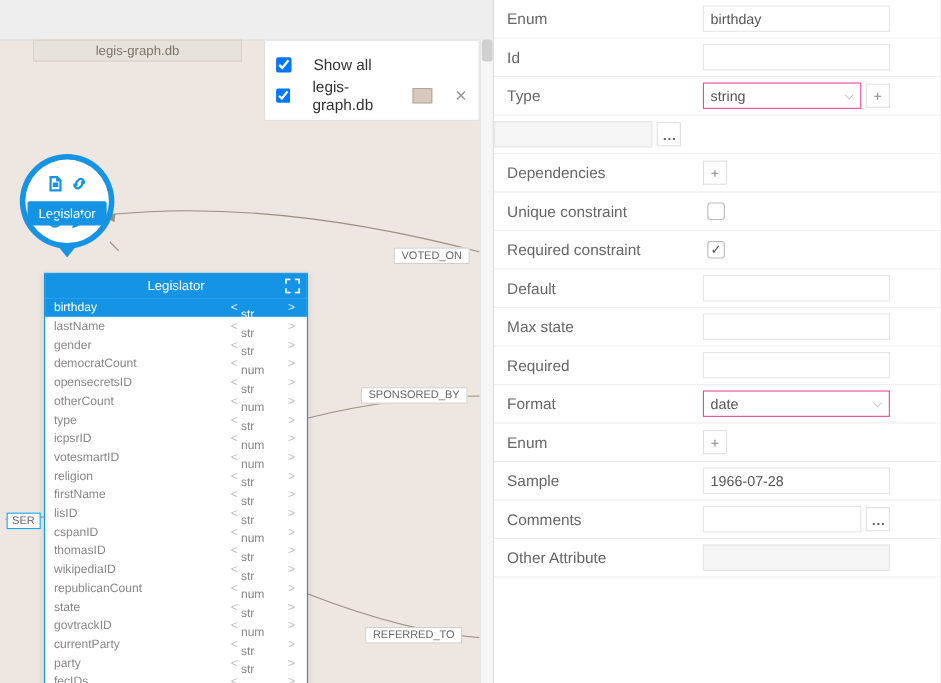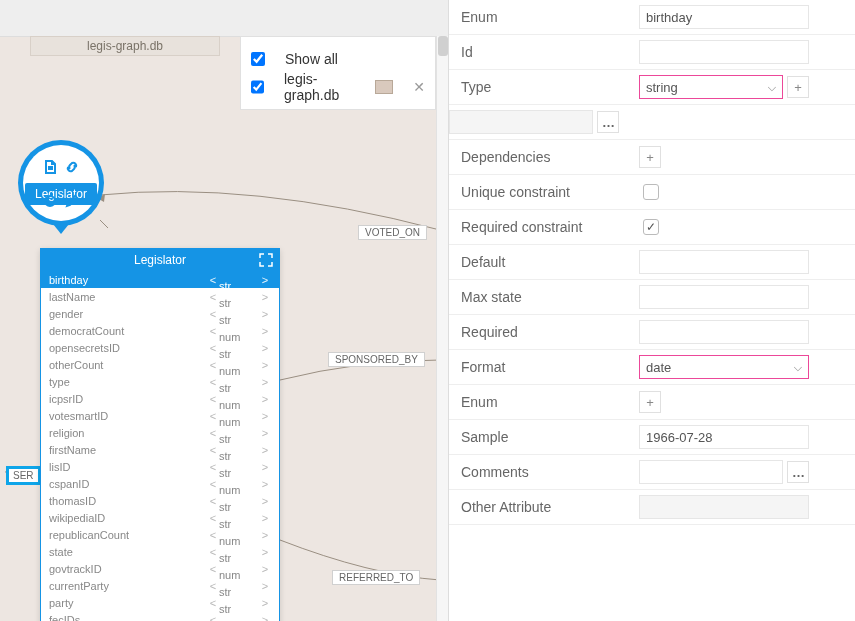--- a/index.html
+++ b/index.html
@@ -32,21 +32,21 @@
 .attr-header { background: #1594e5; color: #fff; text-align: center; height: 22px; line-height: 22px; font-weight: 500; position: relative; }
 .attr-expand { position: absolute; right: 6px; top: 3px; width: 14px; height: 14px; }
 .attr-expand svg { stroke: #fff; stroke-width: 1.5; fill: none; }
 .attr-row { display: flex; align-items: center; height: 17px; padding: 0 8px; color: #888; font-size: 11px; }
 .attr-row.selected { background: #1594e5; color: #fff; }
 .attr-name { flex: 1; }
 .attr-lt, .attr-gt { width: 12px; text-align: center; opacity: 0.6; }
 .attr-row.selected .attr-lt, .attr-row.selected .attr-gt { opacity: 0.9; }
 .attr-type { width: 40px; text-align: left; margin-top: 12px; }
 
-.ser-label { position: absolute; left: 6px; top: 466px; background: #fff; border: 3px solid #0ea5e9; font-size: 10px; color: #666; padding: 1px 4px; }
+.ser-label { position: absolute; left: 6px; top: 466px; background: #fff; border: 1px solid #0ea5e9; font-size: 10px; color: #666; padding: 1px 4px; }
 
 .scroll-gutter { position: absolute; left: 436px; top: 36px; width: 12px; height: 585px; background: #f6f6f6; border-left: 1px solid #e2e2e2; }
 .scroll-thumb { position: absolute; left: 1px; top: 0; width: 10px; height: 20px; background: #d0d0d0; border-radius: 3px; }
 
 .props-panel { position: absolute; left: 448px; top: 0; width: 407px; height: 621px; background: #fff; border-left: 1px solid #ddd; display: flex; flex-direction: column; }
 .props-header { background: #9a9a9a; color: #fff; height: 24px; line-height: 24px; padding: 0 10px; font-size: 14px; }
 .props-body { flex: 1; overflow: auto; }
 .prop-row { display: flex; align-items: center; min-height: 35px; border-bottom: 1px solid #eee; }
 .prop-label { width: 190px; padding: 0 12px; color: #666; font-size: 14px; }
 .prop-value { flex: 1; padding: 4px 10px 4px 0; display: flex; align-items: center; gap: 4px; }

